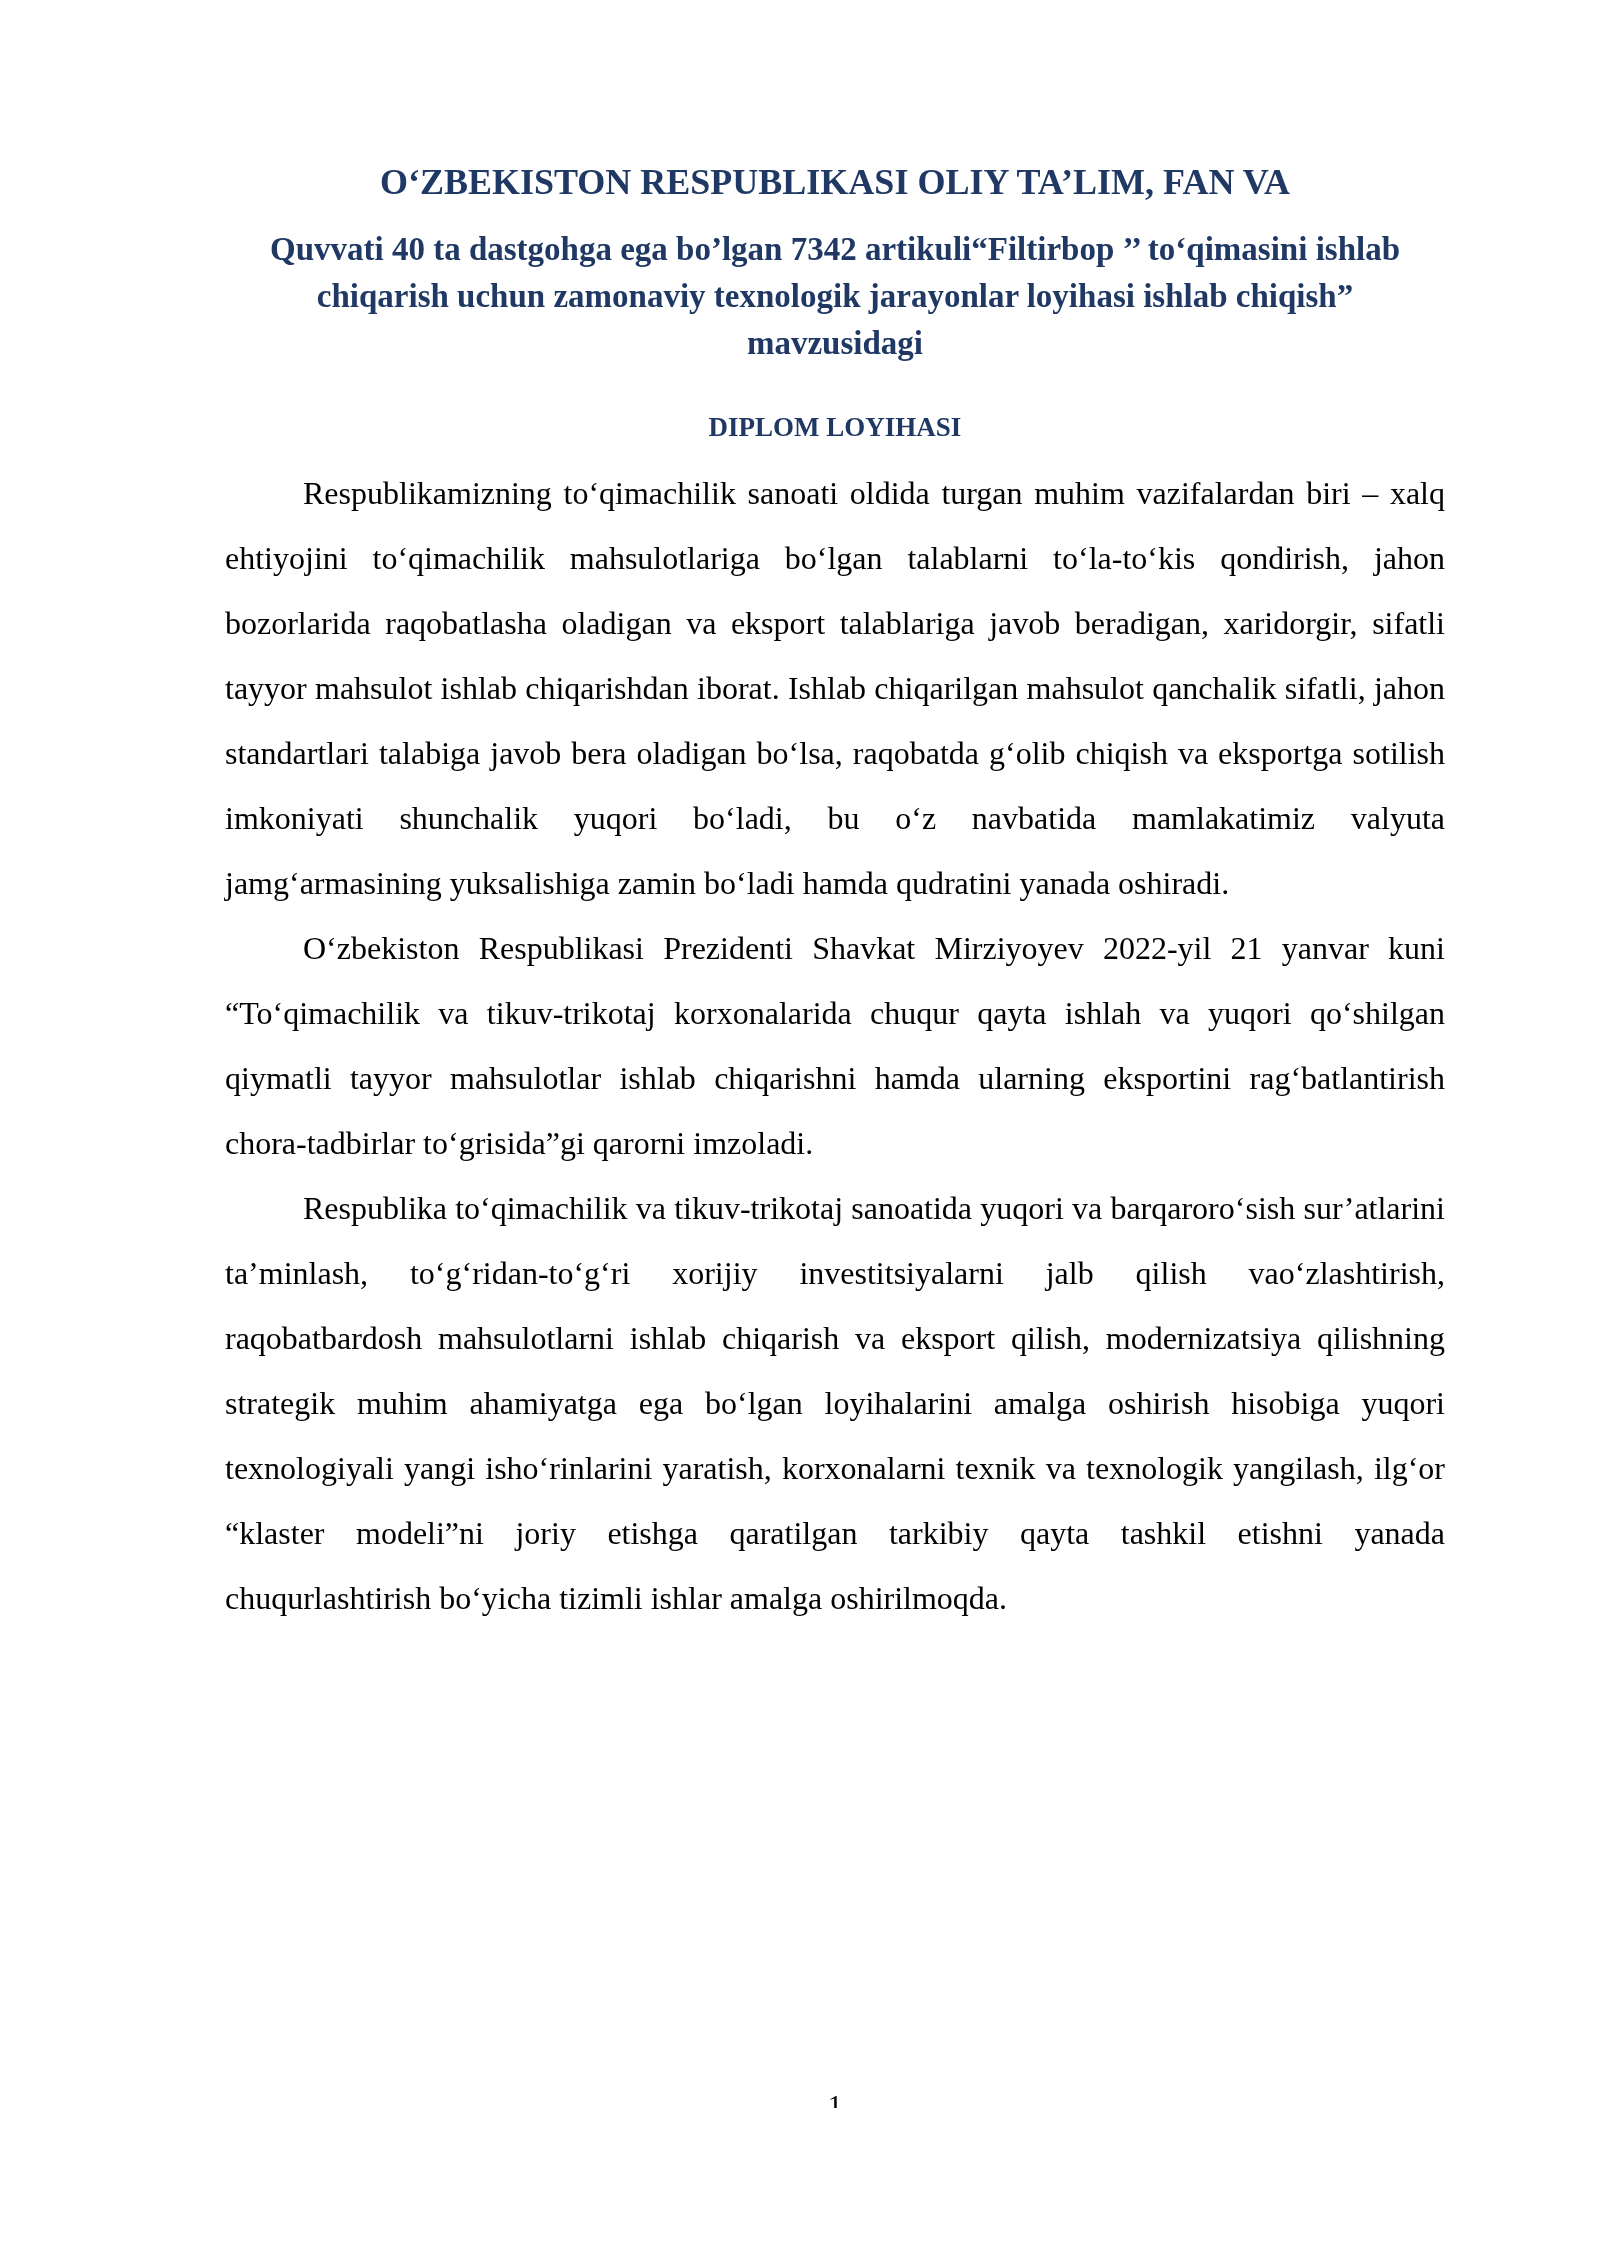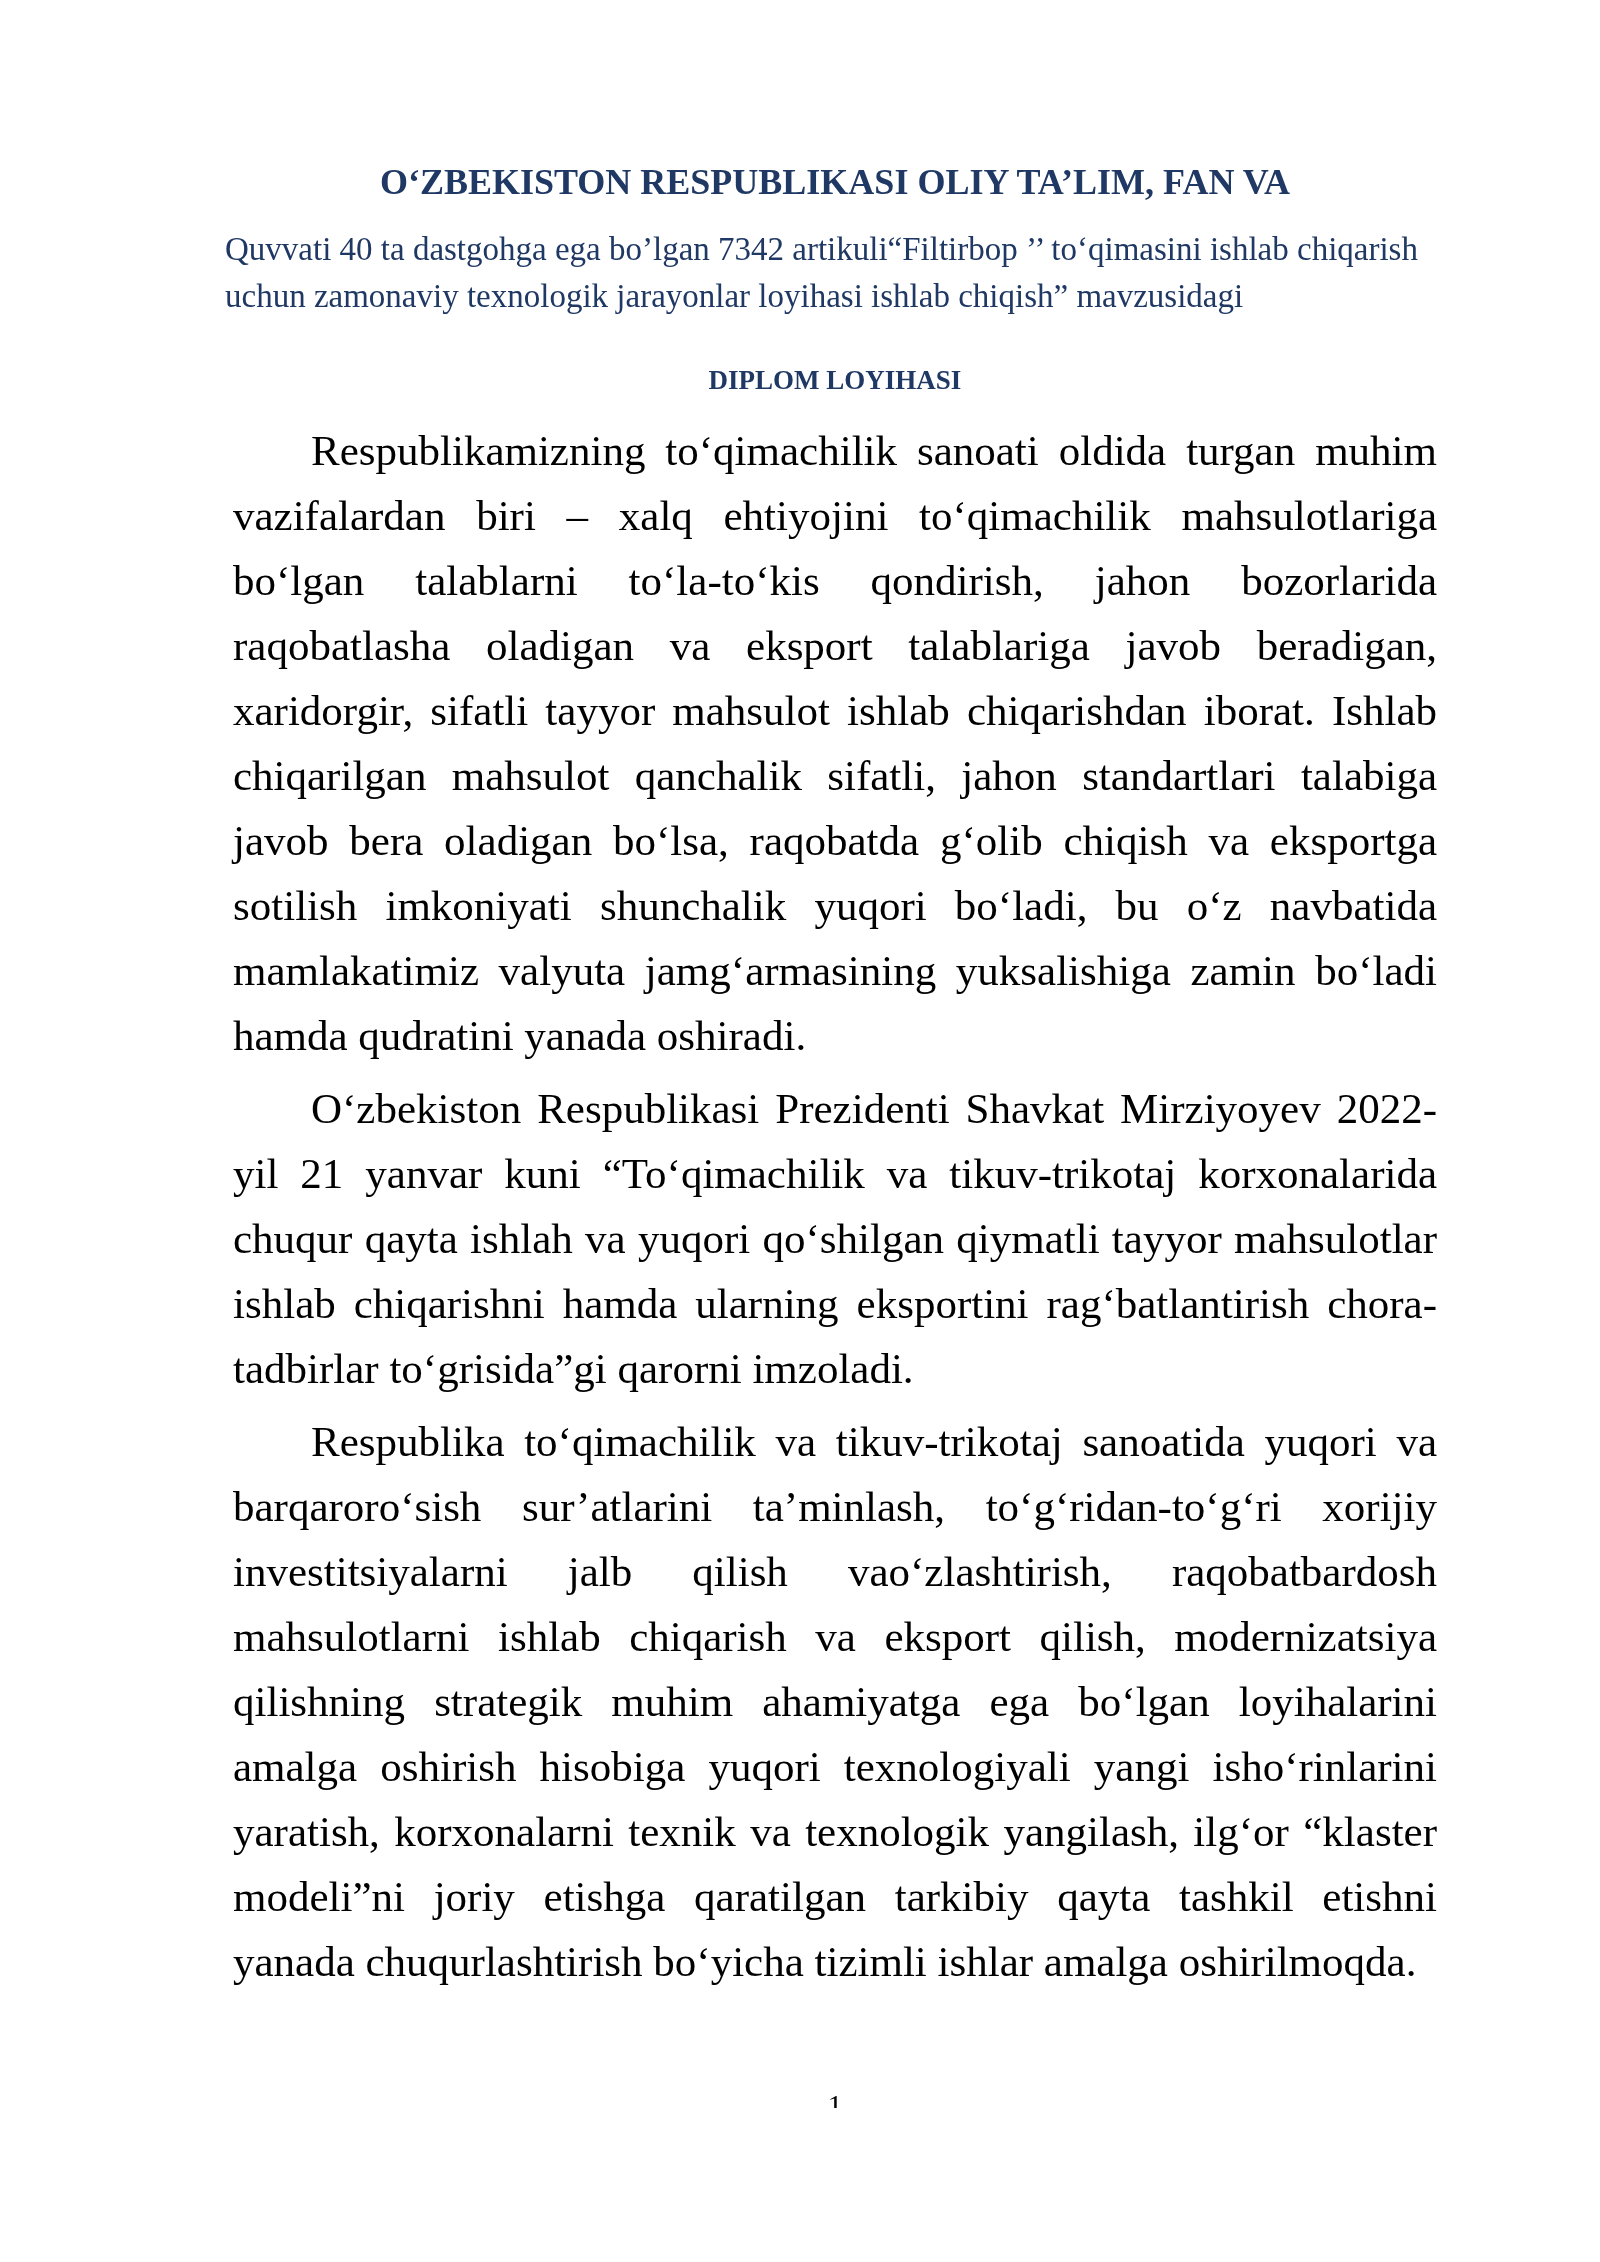--- a/index.html
+++ b/index.html
@@ -24,22 +24,22 @@
   }
   .ministry-line {
     text-align: center;
     font-weight: bold;
     color: #1f3864;
     font-size: 36px;
     line-height: 60px;
   }
   .topic {
     margin-top: 14px;
-    text-align: left;
-    font-weight: normal;
+    text-align: center;
+    font-weight: bold;
     color: #1f3864;
     font-size: 33px;
     line-height: 47px;
   }
   .doc-type {
     margin-top: 30px;
     text-align: center;
     font-weight: bold;
     color: #1f3864;
     font-size: 27px;
@@ -50,22 +50,22 @@
     text-align: center;
     font-weight: bold;
     color: #1f3864;
     font-size: 36px;
     line-height: 60px;
   }
   .body-text {
     margin-top: 4px;
   }
   .body-text p {
-    margin: 8px;
-    font-size: 43px;
+    margin: 0;
+    font-size: 32px;
     line-height: 65px;
     text-align: justify;
     text-indent: 78px;
     color: #000000;
   }
   .page-number {
     position: absolute;
     left: 225px;
     width: 1220px;
     top: 2088px;

